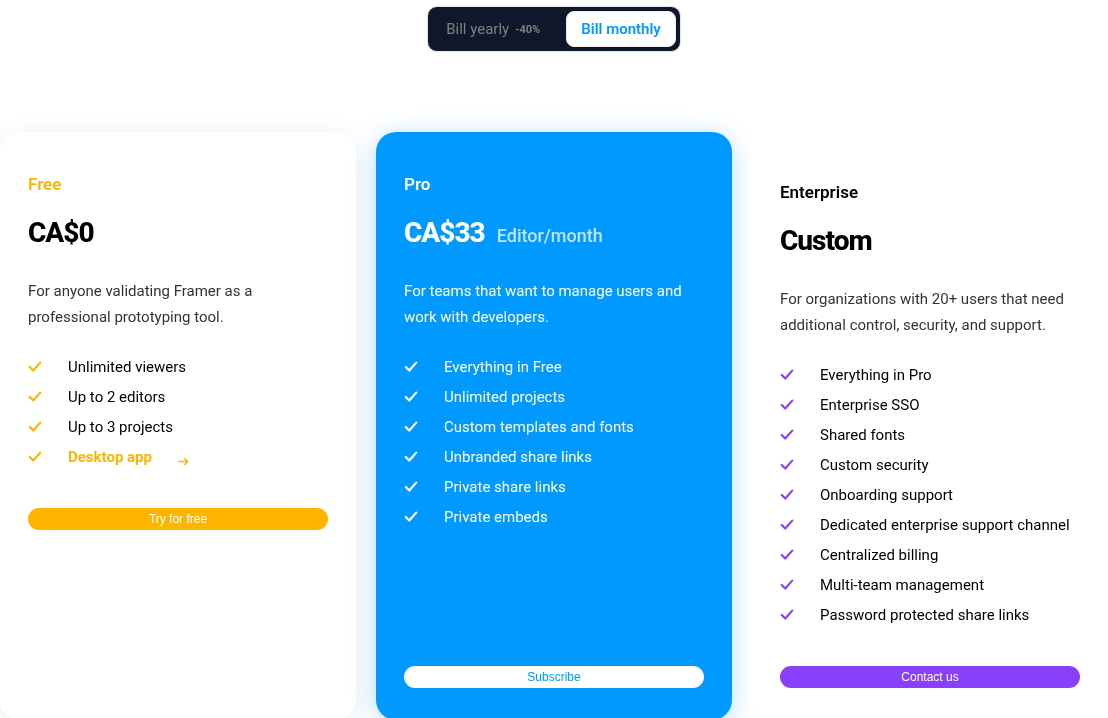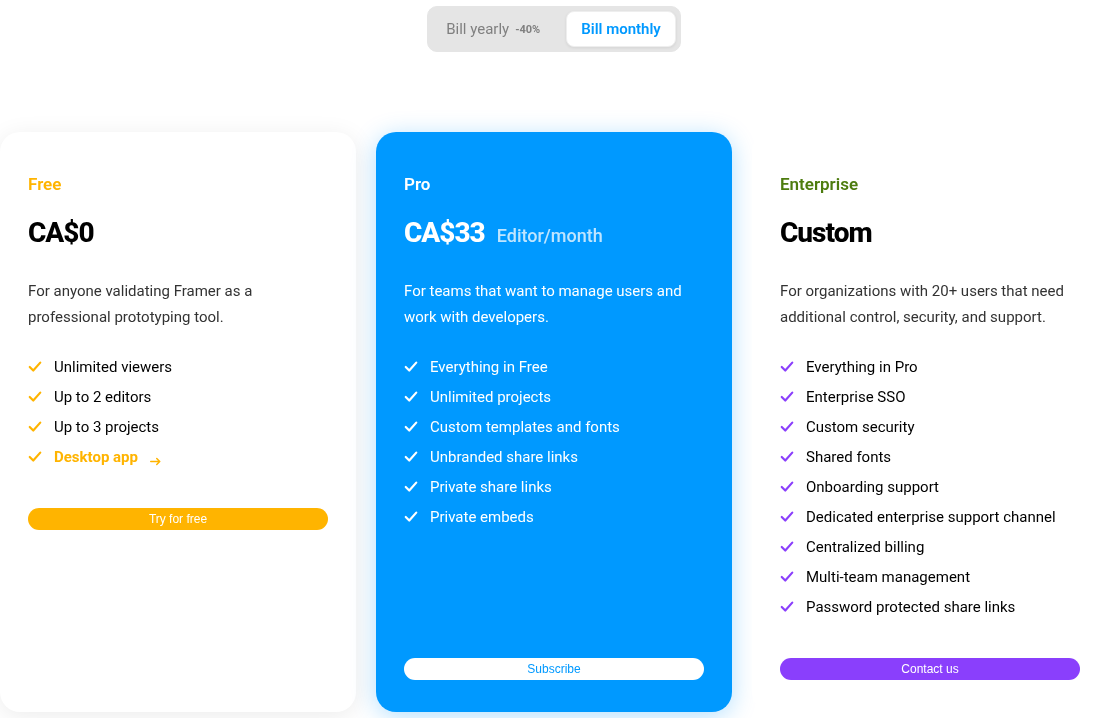--- a/index.html
+++ b/index.html
@@ -12,21 +12,21 @@
   }
   .billing-toggle {
     margin: 6px auto 0;
     width: fit-content;
     padding: 4px;
     border: 1px solid #e5e5e5;
     border-radius: 10px;
     display: flex;
     gap: 12px;
     align-items: center;
-    background: #e5e5e5;
+    background: #0f172a;
   }
   .billing-toggle .option {
     font-size: 15px;
     padding: 8px 14px;
     border-radius: 8px;
     cursor: pointer;
     display: flex;
     align-items: center;
     gap: 6px;
   }
@@ -67,31 +67,31 @@
     background: #0099ff;
     color: #fff;
     box-shadow: 0 4px 24px rgba(0,153,255,0.3);
   }
   .plan.enterprise {
     background: #fff;
   }
   .tier-name { font-size: 17px; font-weight: 600; margin-bottom: 22px; }
   .free .tier-name { color: #ffb400; }
   .pro .tier-name { color: #fff; }
-  .enterprise .tier-name { color: #4d7c0f; }
+  .enterprise .tier-name { color: #000000; margin-top: 8px; }
   .price-row { display: flex; align-items: baseline; gap: 12px; margin-bottom: 30px; }
   .price { font-size: 28px; font-weight: 800; letter-spacing: -1px; }
   .free .price, .enterprise .price { color: #000; }
   .pro .price { color: #fff; }
   .price-unit { font-size: 18px; color: rgba(255,255,255,0.75); font-weight: 500; }
   .desc { font-size: 15px; line-height: 1.7; margin-bottom: 28px; }
   .free .desc, .enterprise .desc { color: #333; }
   .pro .desc { color: #fff; }
   .features { list-style: none; display: flex; flex-direction: column; gap: 12px; margin-bottom: 32px; }
-  .feature-item { display: flex; align-items: center; gap: 12px; font-size: 15px; }
+  .feature-item { display: flex; align-items: center; gap: 26px; font-size: 15px; }
   .check-icon { width: 14px; height: 14px; flex-shrink: 0; }
   .check-icon svg { width: 14px; height: 14px; display: block; }
   .free .check-icon svg path { stroke: #ffb400; }
   .pro .check-icon svg path { stroke: #fff; }
   .enterprise .check-icon svg path { stroke: #8a3ffc; }
   .feature-item.link-style span.label { color: #ffb400; font-weight: 700; }
   .arrow-icon { width: 12px; height: 10px; }
   .arrow-icon svg path { stroke: #ffb400; }
   .cta {
     border: none;
@@ -250,29 +250,29 @@
             </svg>
           </span>
         <span class="label">Enterprise SSO</span>
       </li>
       <li class="feature-item">
         <span class="check-icon">
             <svg viewBox="0 0 16 16">
               <path d="M2 8 L6 12 L14 3" fill="none" stroke-width="2.5" stroke-linecap="round" stroke-linejoin="round"></path>
             </svg>
           </span>
+        <span class="label">Shared fonts</span>
+      </li>
+      <li class="feature-item">
+        <span class="check-icon">
+            <svg viewBox="0 0 16 16">
+              <path d="M2 8 L6 12 L14 3" fill="none" stroke-width="2.5" stroke-linecap="round" stroke-linejoin="round"></path>
+            </svg>
+          </span>
         <span class="label">Custom security</span>
-      </li>
-      <li class="feature-item">
-        <span class="check-icon">
-            <svg viewBox="0 0 16 16">
-              <path d="M2 8 L6 12 L14 3" fill="none" stroke-width="2.5" stroke-linecap="round" stroke-linejoin="round"></path>
-            </svg>
-          </span>
-        <span class="label">Shared fonts</span>
       </li>
       <li class="feature-item">
         <span class="check-icon">
             <svg viewBox="0 0 16 16">
               <path d="M2 8 L6 12 L14 3" fill="none" stroke-width="2.5" stroke-linecap="round" stroke-linejoin="round"></path>
             </svg>
           </span>
         <span class="label">Onboarding support</span>
       </li>
       <li class="feature-item">

